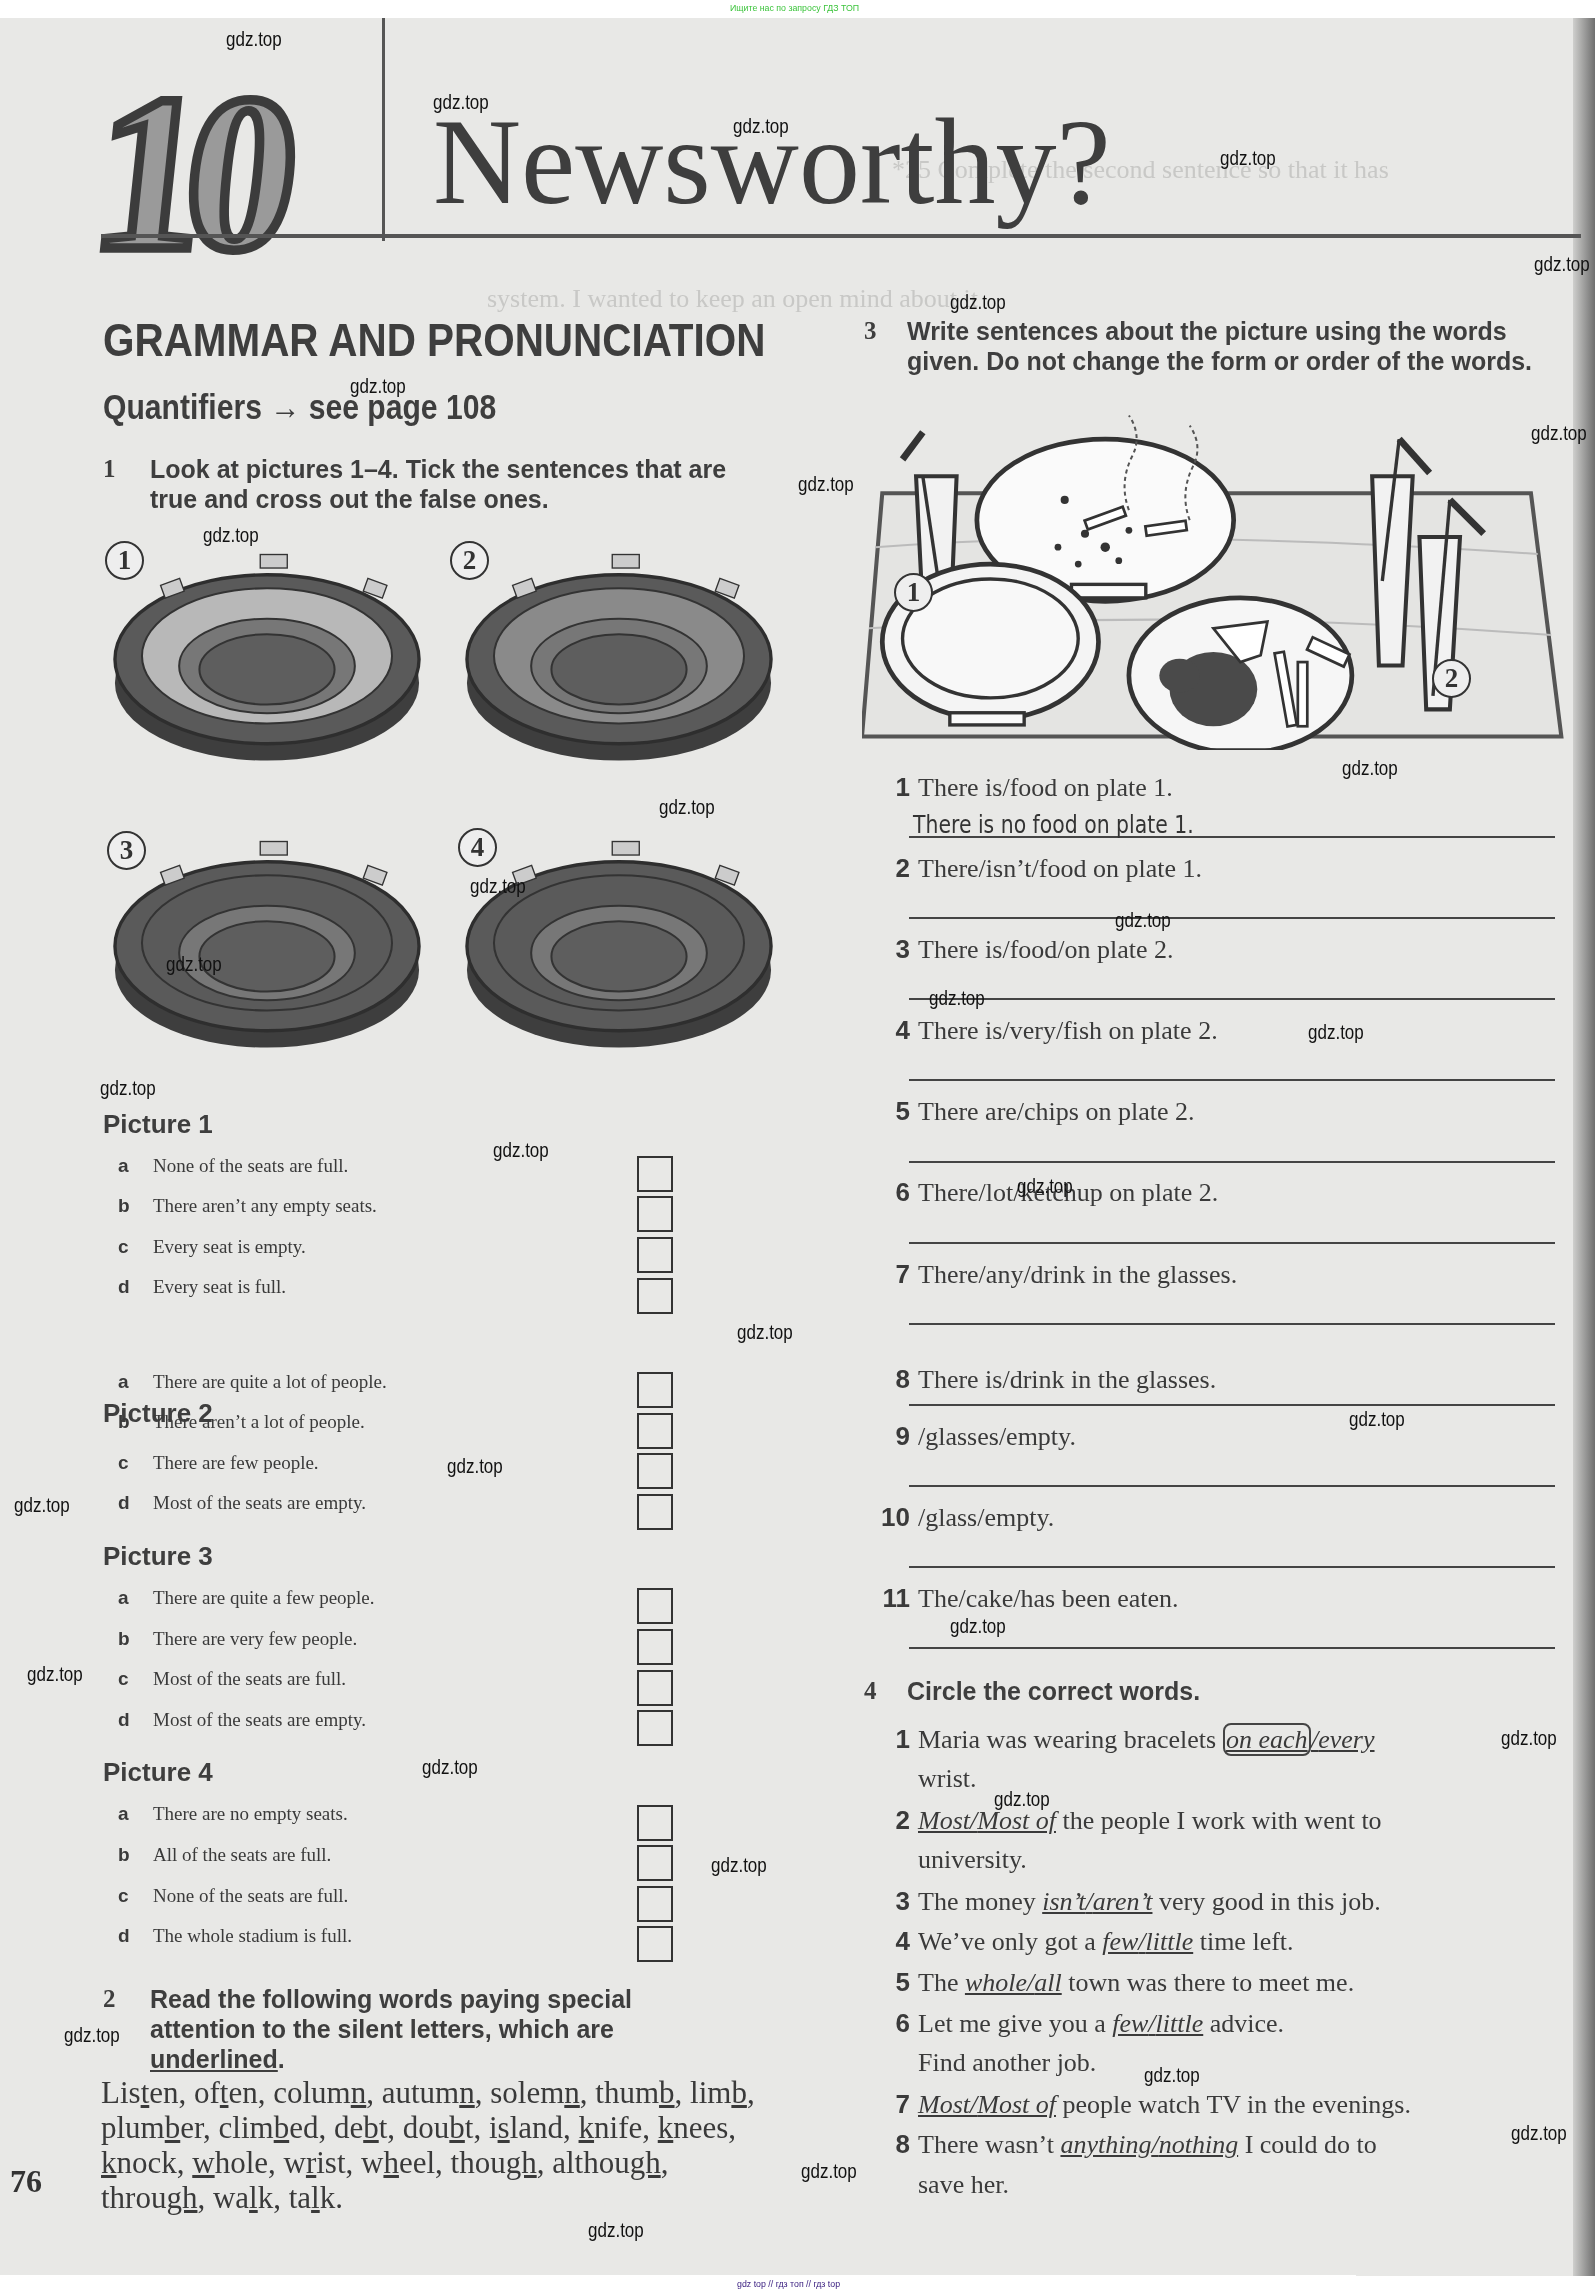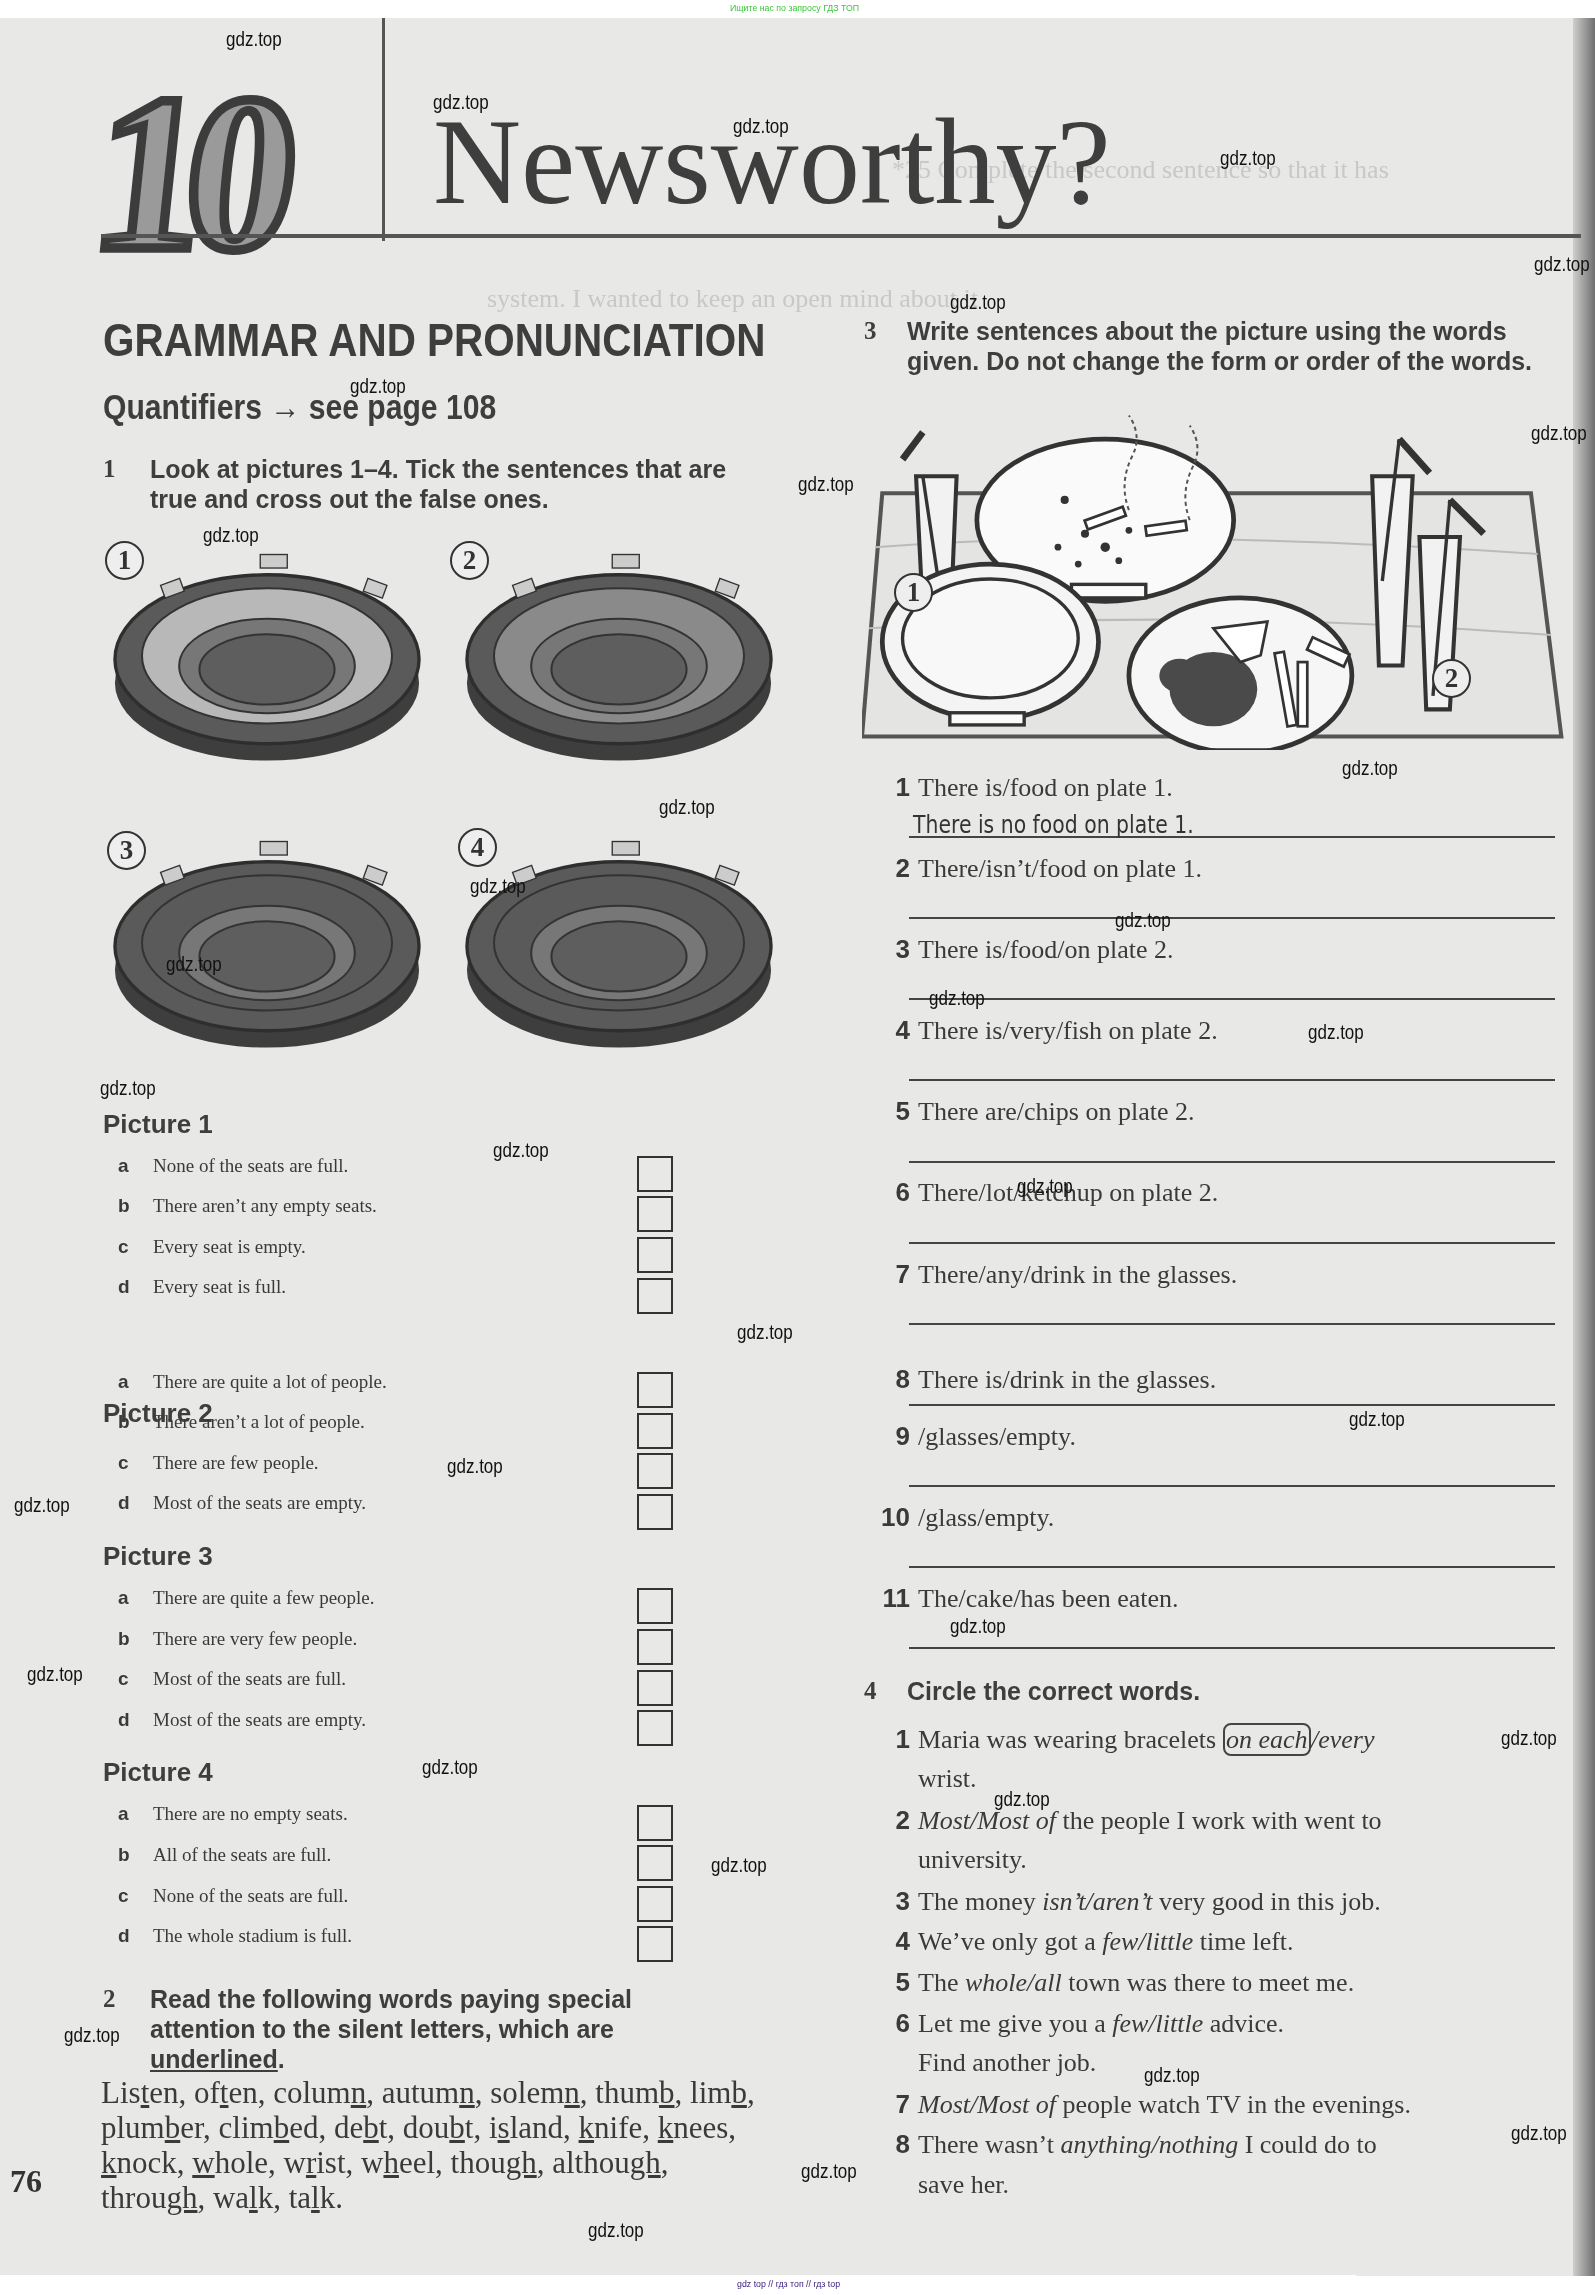--- a/index.html
+++ b/index.html
@@ -33,21 +33,21 @@
 
   .words { position:absolute; left:101px; top:2075px; width:669px; font-size:31px; line-height:35px; color:#3a3a3a; }
   .words u { text-decoration:underline; }
   .pagenum { position:absolute; left:10px; top:2163px; font-family:"Liberation Serif", serif; font-weight:bold; font-size:32px; color:#333; }
 
   .r-item { position:absolute; left:879px; font-size:26px; color:#3a3a3a; white-space:nowrap; }
   .r-num { font-family:"Liberation Sans", sans-serif; font-weight:bold; display:inline-block; width:31px; text-align:right; margin-right:8px; }
   .ans-line { position:absolute; left:909px; width:646px; height:2px; background:#444; }
   .handwritten { position:absolute; left:913px; top:811px; font-family:"DejaVu Sans", sans-serif; font-size:24px; color:#333; transform:scaleX(0.85); transform-origin:left; }
   .circled { border:2px solid #444; border-radius:8px; padding:0 1.4px; }
-  i { font-style:italic; }
+  i { font-style:italic;text-decoration:underline; }
 
   .wm { position:absolute; font-family:"Liberation Sans", sans-serif; font-size:20px; color:#111; transform:scaleX(0.85); transform-origin:left; }
   .bleed { position:absolute; font-size:26px; color:#c8c8c6; white-space:nowrap; }
 </style>
 </head>
 <body>
 
 <div class="topbar">
   <span class="topbar-text">Ищите нас по запросу ГДЗ ТОП</span>
 </div>

